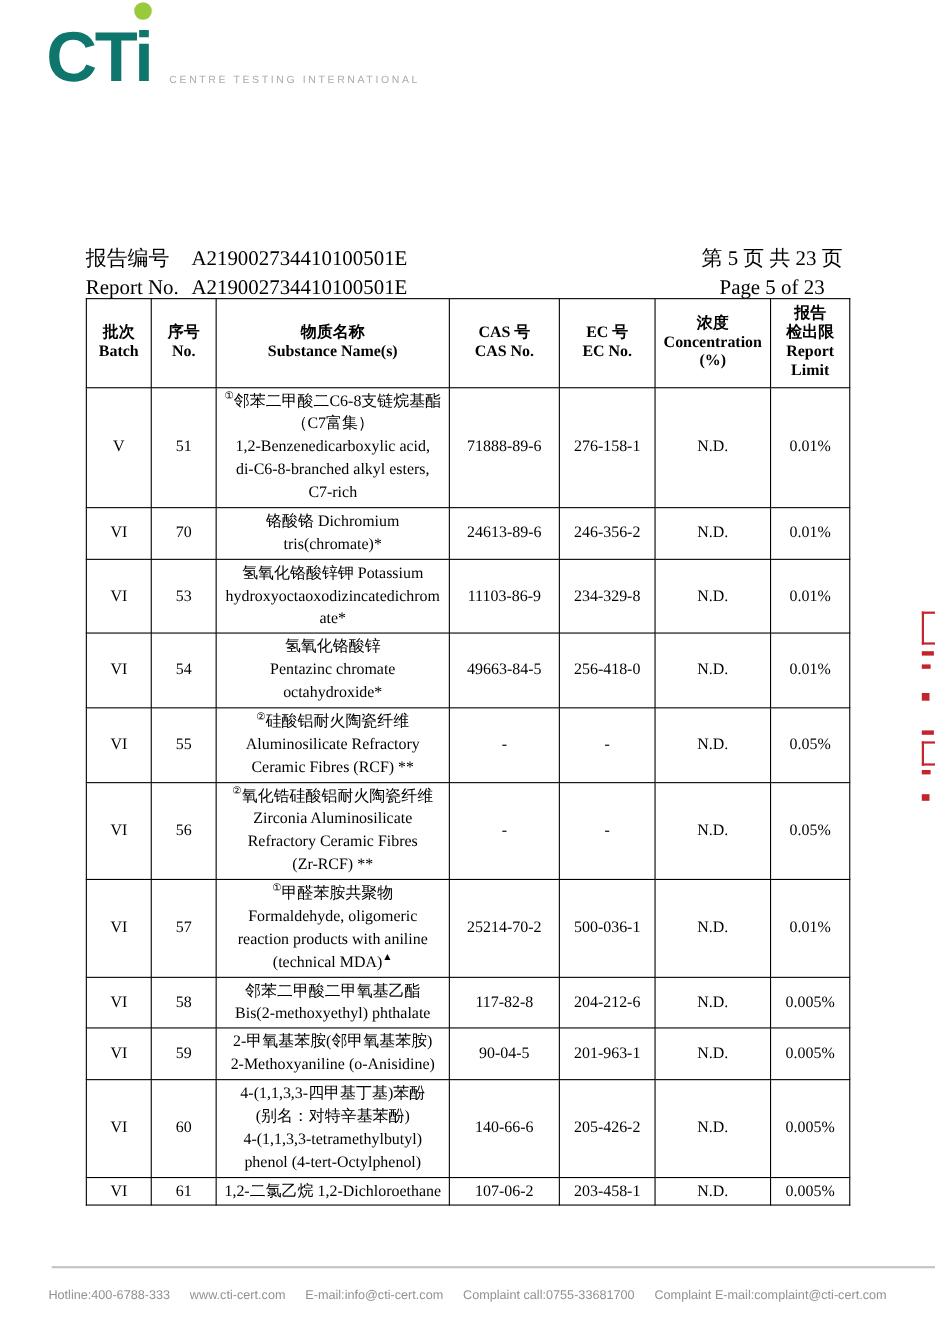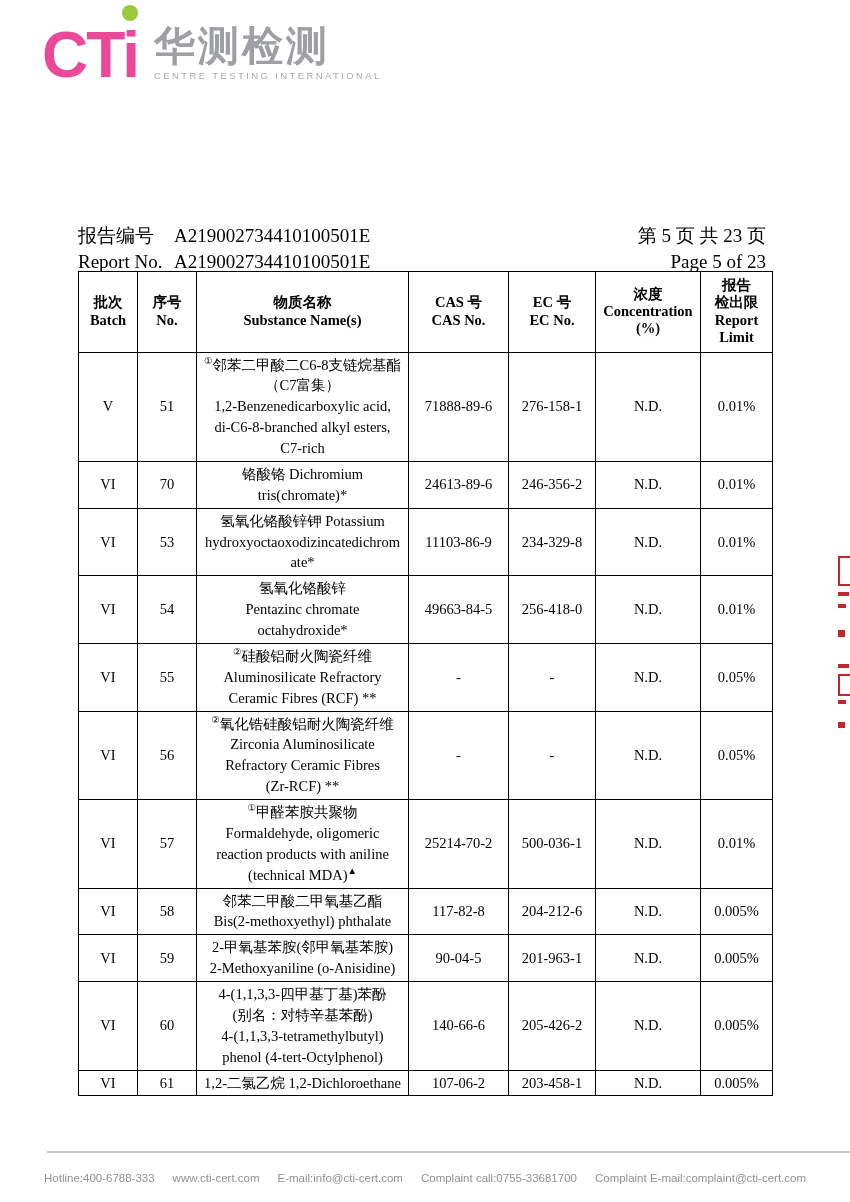--- a/index.html
+++ b/index.html
@@ -6,21 +6,21 @@
   .page {
     position:relative; width:850px; height:1202px; margin:0 auto;
     background:#ffffff; overflow:hidden; color:#000;
     font-family:"Liberation Serif", serif;
   }
 
   
   .logo { position:absolute; top:26px; left:42px; display:flex; align-items:flex-end; }
   .logo-mark {
     position:relative; font-family:"Liberation Sans", sans-serif;
-    font-weight:bold; color:#ec4899; font-size:64px; line-height:0.82;
+    font-weight:bold; color:#0f766e; font-size:64px; line-height:0.82;
     letter-spacing:-2px; padding-right:6px;
   }
   .logo-dot {
     position:absolute; top:-24px; right:6px; width:16px; height:16px;
     border-radius:50%; background:#99ca3c;
   }
   .logo-right { display:flex; flex-direction:column; margin-left:10px; }
   .logo-cn {
     font-family:"Liberation Sans", sans-serif; font-weight:bold;
     color:#9d9fa2; font-size:41px; line-height:1.0; letter-spacing:3px;
@@ -31,21 +31,21 @@
   }
 
   
   .title-block { position:absolute; top:124px; left:0; width:100%; text-align:center; }
   .title-zh { font-size:38px; font-weight:bold; letter-spacing:7px; line-height:1.15; }
   .title-en { font-size:31px; font-weight:bold; letter-spacing:1px; line-height:1.1; }
 
   
   .meta { position:absolute; top:223px; left:78px; width:694px; display:flex; justify-content:space-between; font-size:19px; }
   .meta-left { display:grid; grid-template-columns:88px auto; column-gap:8px; line-height:1.38; }
-  .meta-right { text-align:right; line-height:1.38; padding-right:6px; }
+  .meta-right { text-align:center; line-height:1.38; padding-right:6px; }
 
   
   table.report {
     position:absolute; top:271px; left:78px; width:694px;
     border-collapse:collapse; table-layout:fixed;
   }
   .report th, .report td {
     border:1.5px solid #000; text-align:center; vertical-align:middle;
     font-family:"Liberation Serif", serif; color:#000;
     overflow:hidden; word-wrap:break-word;
@@ -81,21 +81,20 @@
 <body>
 
 <div class="page">
 
   <div class="logo">
     <div class="logo-mark">
       <span>CT</span><span>i</span>
       <span class="logo-dot"></span>
     </div>
     <div class="logo-right">
-      <span class="logo-cn">华测检测</span>
       <span class="logo-sub">CENTRE TESTING INTERNATIONAL</span>
     </div>
   </div>
 
 
   <div class="meta">
     <div class="meta-left">
       <span>报告编号</span>
       <span>A219002734410100501E</span>
       <span>Report No.</span>

